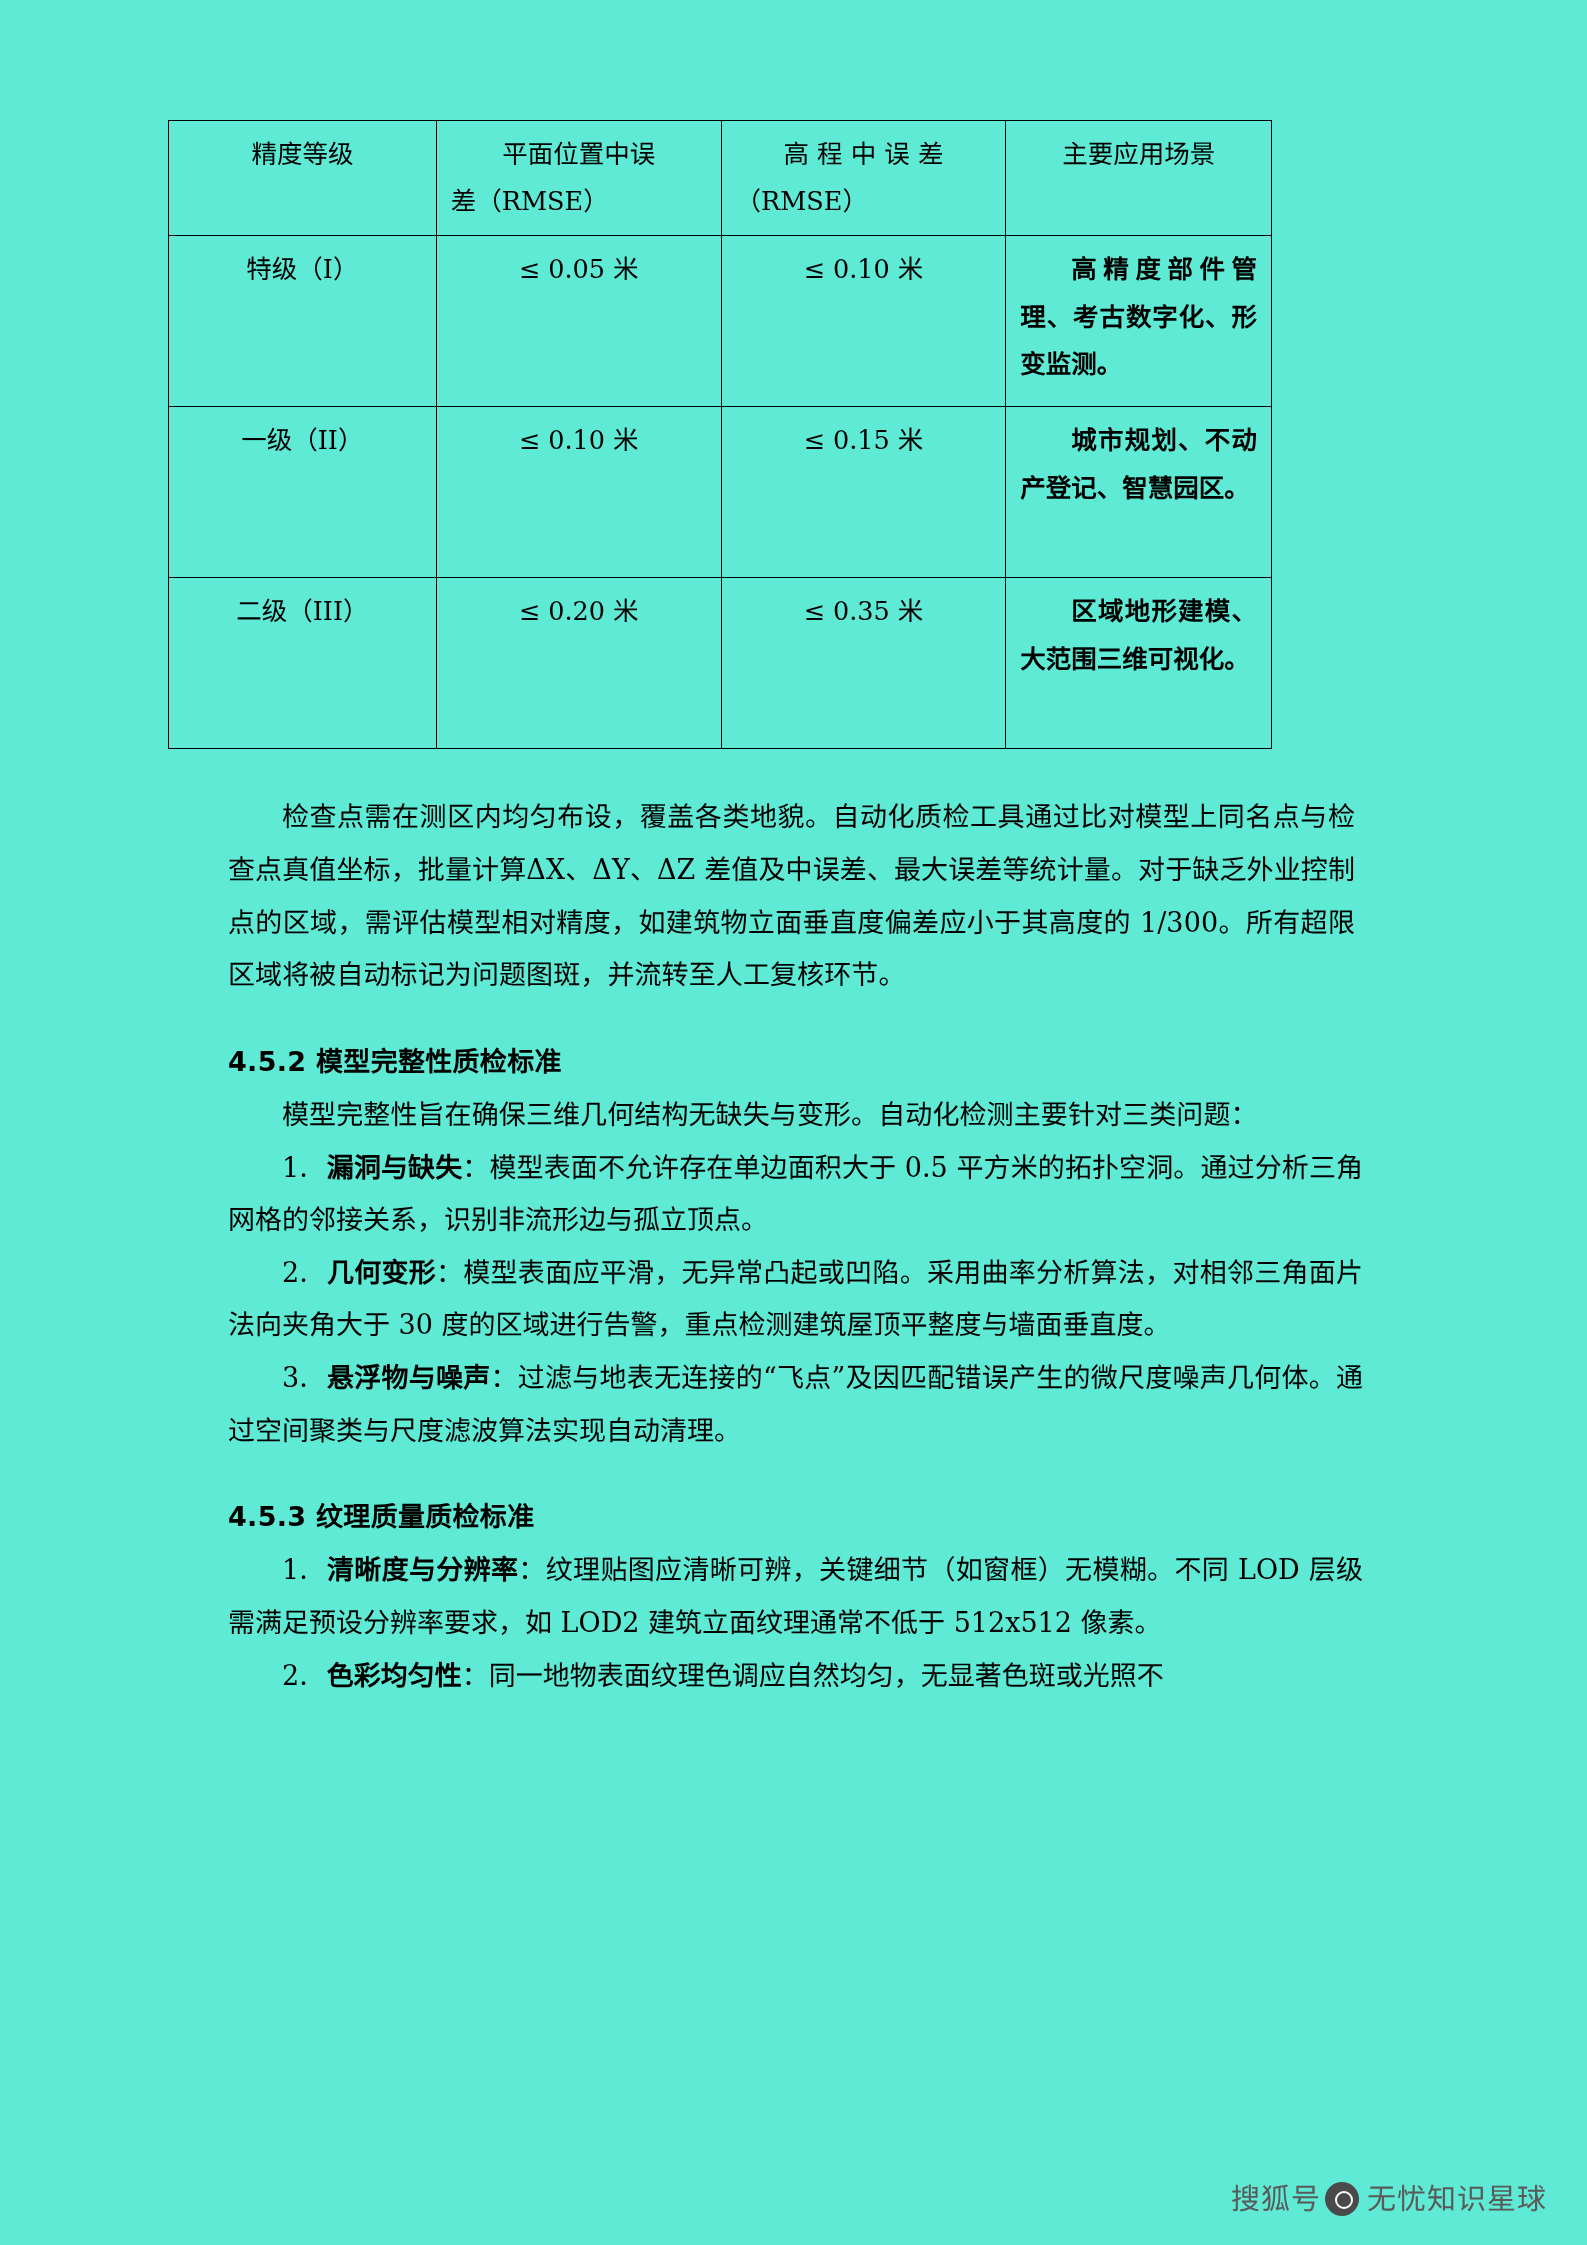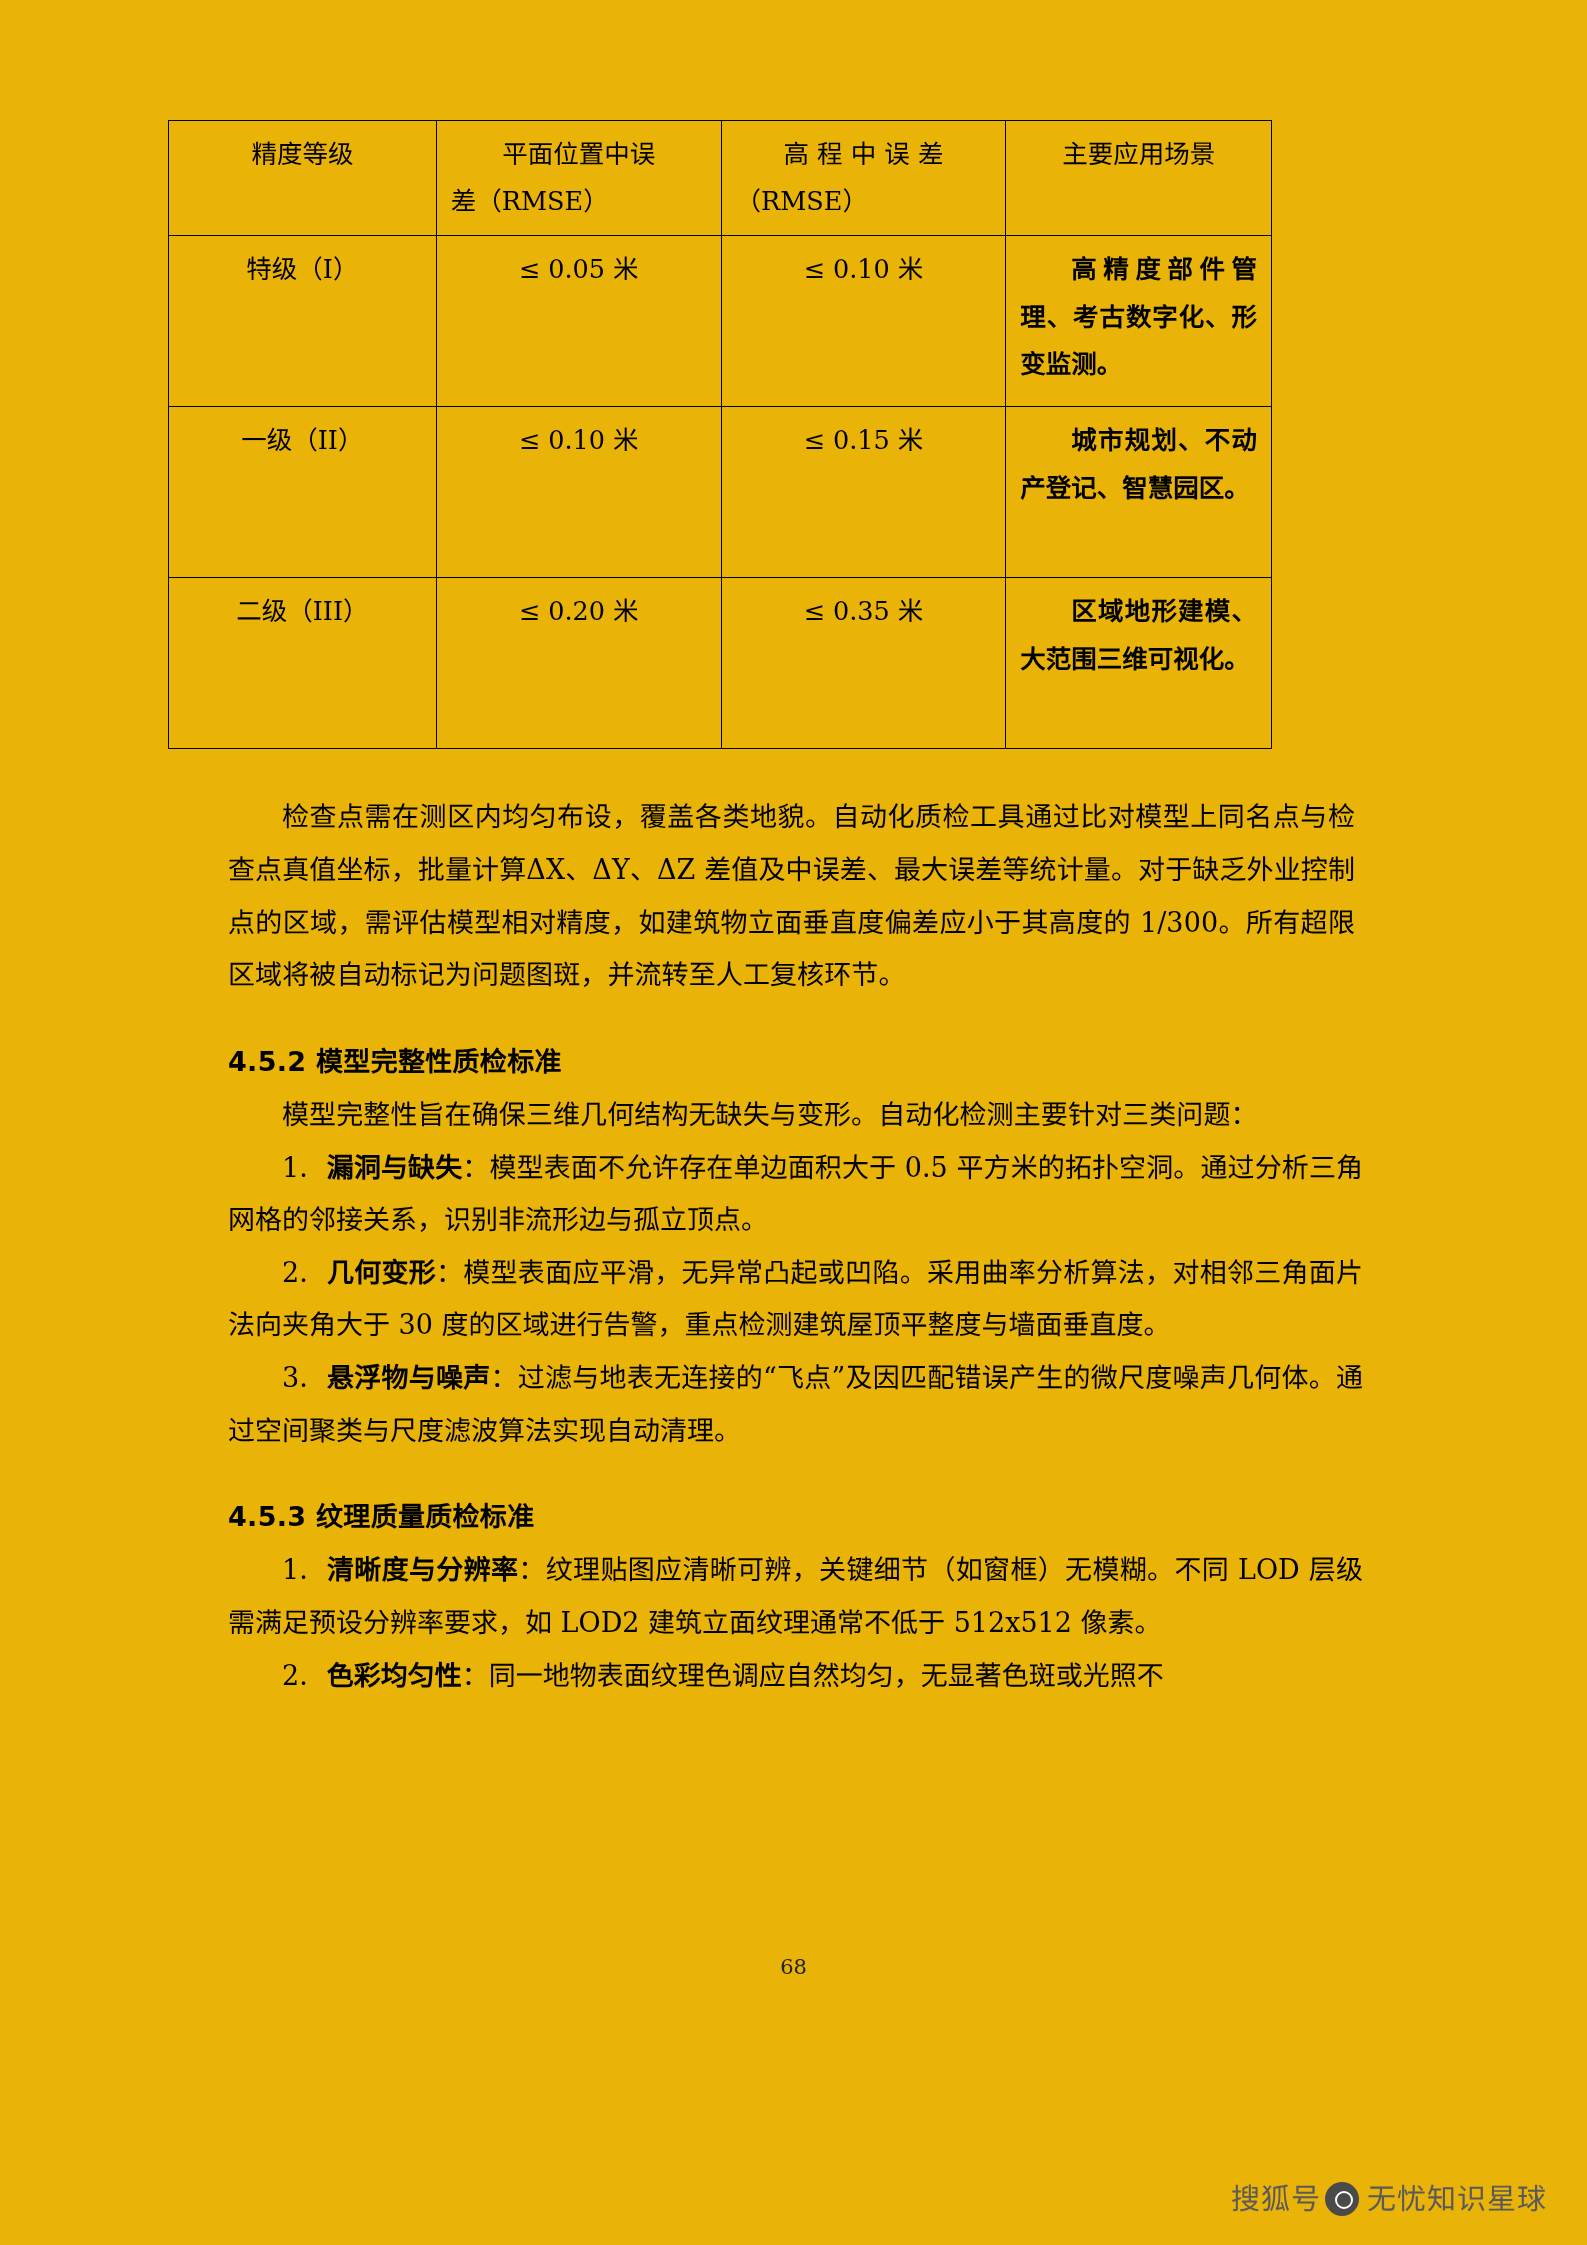--- a/index.html
+++ b/index.html
@@ -15,21 +15,21 @@
     font-family: "DejaVu Serif", "Liberation Serif", serif;
     color: #000000;
     overflow: hidden;
   }
 
   .page {
     position: absolute;
     top: 0; left: 0;
     width: 1587px;
     height: 2245px;
-    background: #eab308;
+    background: #5eead4;
   }
 
   .content {
     position: absolute;
     left: 228px;
     top: 120px;
     width: 1135px;
   }
 
   
@@ -220,19 +220,18 @@
     <p class="listitem">
       <span class="num">1.</span><span class="lead">清晰度与分辨率</span><span>：</span><span>纹理贴图应清晰可辨，关键细节（如窗框）无模糊。不同 LOD 层级需满足预设分辨率要求，如 LOD2 建筑立面纹理通常不低于 512x512 像素。</span>
     </p>
 
     <p class="listitem">
       <span class="num">2.</span><span class="lead">色彩均匀性</span><span>：</span><span>同一地物表面纹理色调应自然均匀，无显著色斑或光照不</span>
     </p>
 
   </div>
 
-  <div class="page-number">68</div>
 
   <div class="watermark">
     <span>搜狐号</span><span class="wm-logo"></span><span>无忧知识星球</span>
   </div>
 
 </div>
 
 </body></html>

